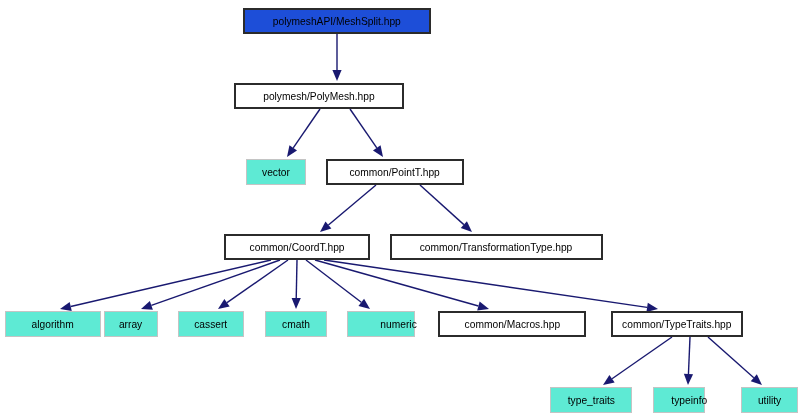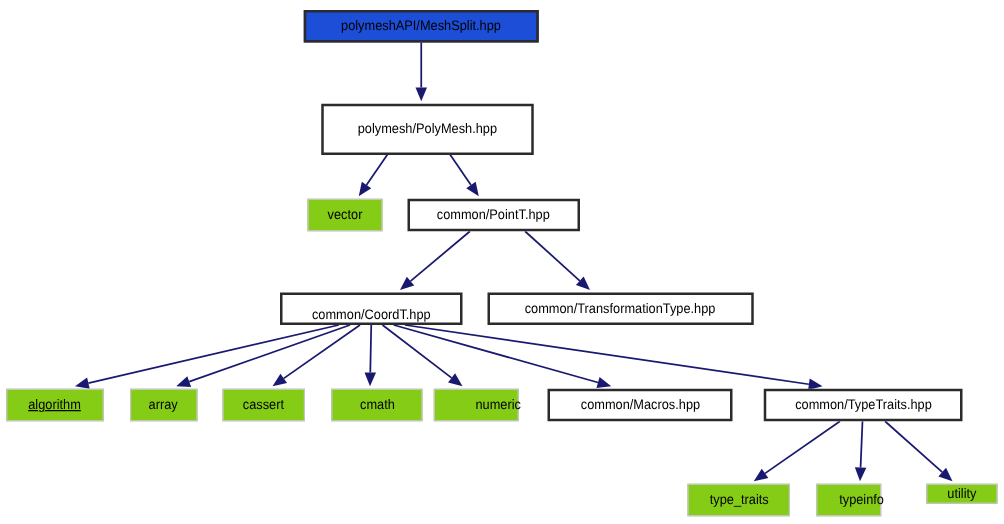--- a/index.html
+++ b/index.html
@@ -37,21 +37,21 @@
     background: #ffffff;
   }
   
   .node.project {
     border: 2px solid #2b2b2b;
     background: #ffffff;
   }
   
   .node.system {
     border: 1px solid #c4c4c4;
-    background: #84cc16;
+    background: #5eead4;
   }
   
   .node.root {
     border: 2px solid #2b2b2b;
     background: #1d4ed8;
   }
   .node-label {
     display: block;
     transform: scaleX(0.93);
     transform-origin: center center;
@@ -120,59 +120,59 @@
       </g>
       <g>
         <line x1="708" y1="337" x2="753.7784974944798" y2="377.6919977728709" stroke="#191970" stroke-width="1.4"></line>
         <polygon points="762,385 750.7224238358622,381.1300806388157 756.8345711530974,374.25391490692607" fill="#191970"></polygon>
       </g>
     </svg>
   <div id="nodes">
       <div class="node root" style="left: 243px; top: 8px; width: 188px; height: 26px;">
         <span class="node-label">polymeshAPI/MeshSplit.hpp</span>
       </div>
-      <div class="node project" style="left: 257px; top: 83px; width: 170px; height: 41px;">
+      <div class="node project" style="left: 234px; top: 83px; width: 170px; height: 26px;">
         <span class="node-label">polymesh/PolyMesh.hpp</span>
       </div>
       <div class="node system" style="left: 246px; top: 159px; width: 60px; height: 26px;">
         <span class="node-label">vector</span>
       </div>
       <div class="node project" style="left: 326px; top: 159px; width: 138px; height: 26px;">
         <span class="node-label">common/PointT.hpp</span>
       </div>
-      <div class="node project" style="left: 224px; top: 234px; width: 146px; height: 26px; align-items: flex-end;">
+      <div class="node project" style="left: 224px; top: 234px; width: 146px; height: 26px;">
         <span class="node-label">common/CoordT.hpp</span>
       </div>
       <div class="node project" style="left: 390px; top: 234px; width: 213px; height: 26px;">
         <span class="node-label">common/TransformationType.hpp</span>
       </div>
-      <div class="node system" style="left: 5px; top: 311px; width: 78px; height: 26px; text-decoration: underline;">
+      <div class="node system" style="left: 5px; top: 311px; width: 96px; height: 26px;">
         <span class="node-label">algorithm</span>
       </div>
       <div class="node system" style="left: 104px; top: 311px; width: 54px; height: 26px;">
         <span class="node-label">array</span>
       </div>
       <div class="node system" style="left: 178px; top: 311px; width: 66px; height: 26px;">
         <span class="node-label">cassert</span>
       </div>
-      <div class="node system" style="left: 265px; top: 311px; width: 73px; height: 26px;">
+      <div class="node system" style="left: 265px; top: 311px; width: 62px; height: 26px;">
         <span class="node-label">cmath</span>
       </div>
       <div class="node system" style="left: 347px; top: 311px; width: 68px; height: 26px; padding-left: 35px;">
         <span class="node-label">numeric</span>
       </div>
       <div class="node project" style="left: 438px; top: 311px; width: 148px; height: 26px;">
         <span class="node-label">common/Macros.hpp</span>
       </div>
-      <div class="node project" style="left: 611px; top: 311px; width: 159px; height: 26px;">
+      <div class="node project" style="left: 611px; top: 311px; width: 132px; height: 26px;">
         <span class="node-label">common/TypeTraits.hpp</span>
       </div>
       <div class="node system" style="left: 550px; top: 387px; width: 82px; height: 26px;">
         <span class="node-label">type_traits</span>
       </div>
       <div class="node system" style="left: 653px; top: 387px; width: 52px; height: 26px; padding-left: 21px;">
         <span class="node-label">typeinfo</span>
       </div>
-      <div class="node system" style="left: 741px; top: 387px; width: 57px; height: 16px; text-align: right;">
+      <div class="node system" style="left: 741px; top: 387px; width: 57px; height: 26px; text-align: right;">
         <span class="node-label">utility</span>
       </div>
     </div>
 </div>
 
 </body></html>

